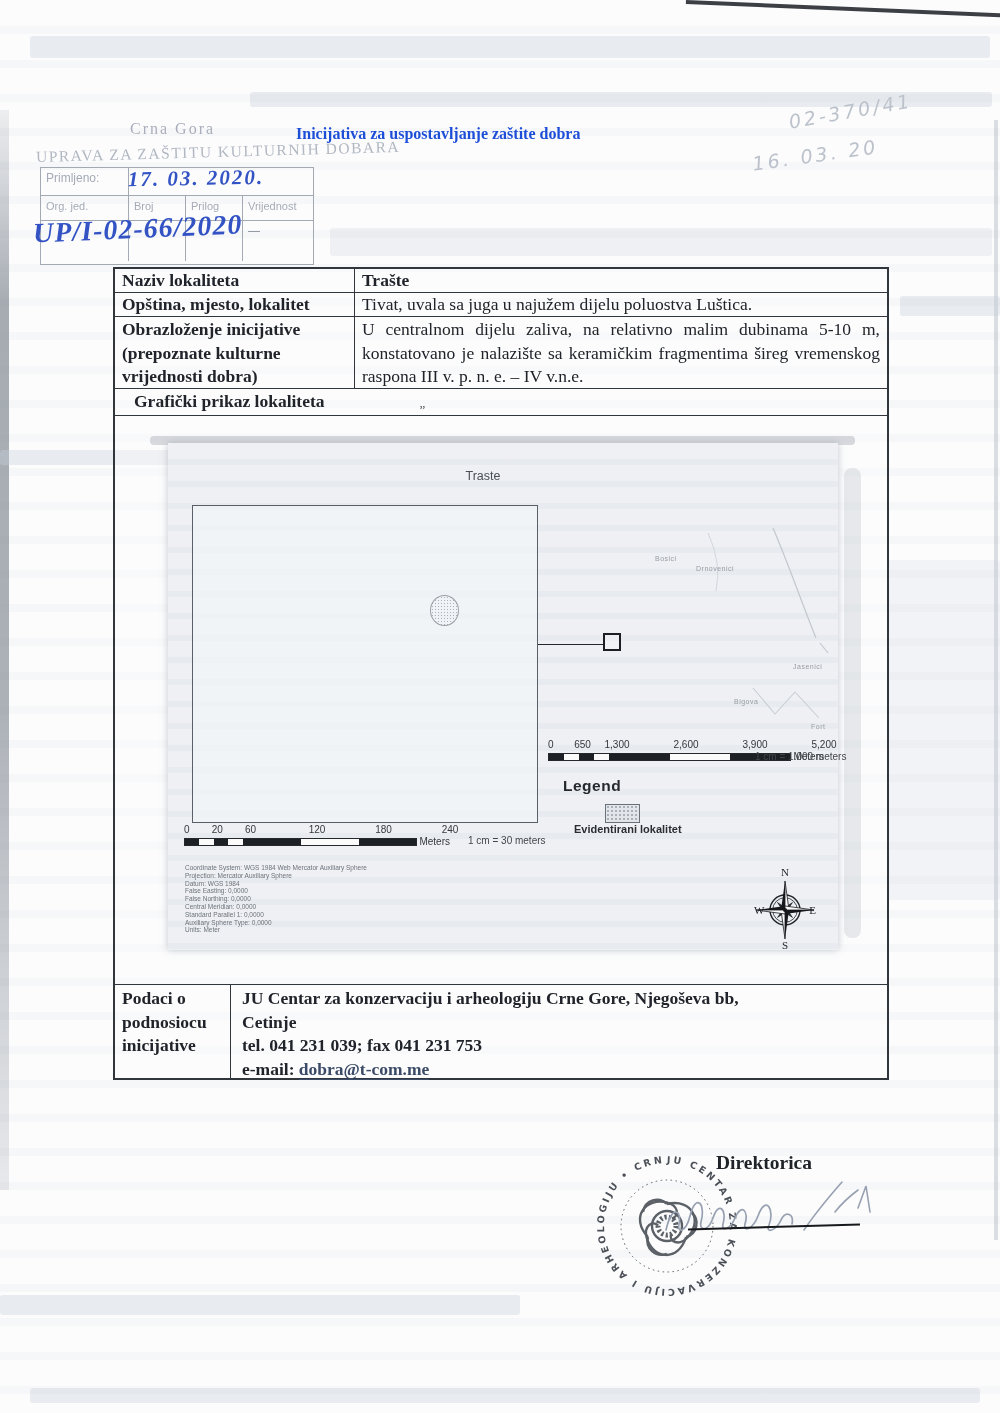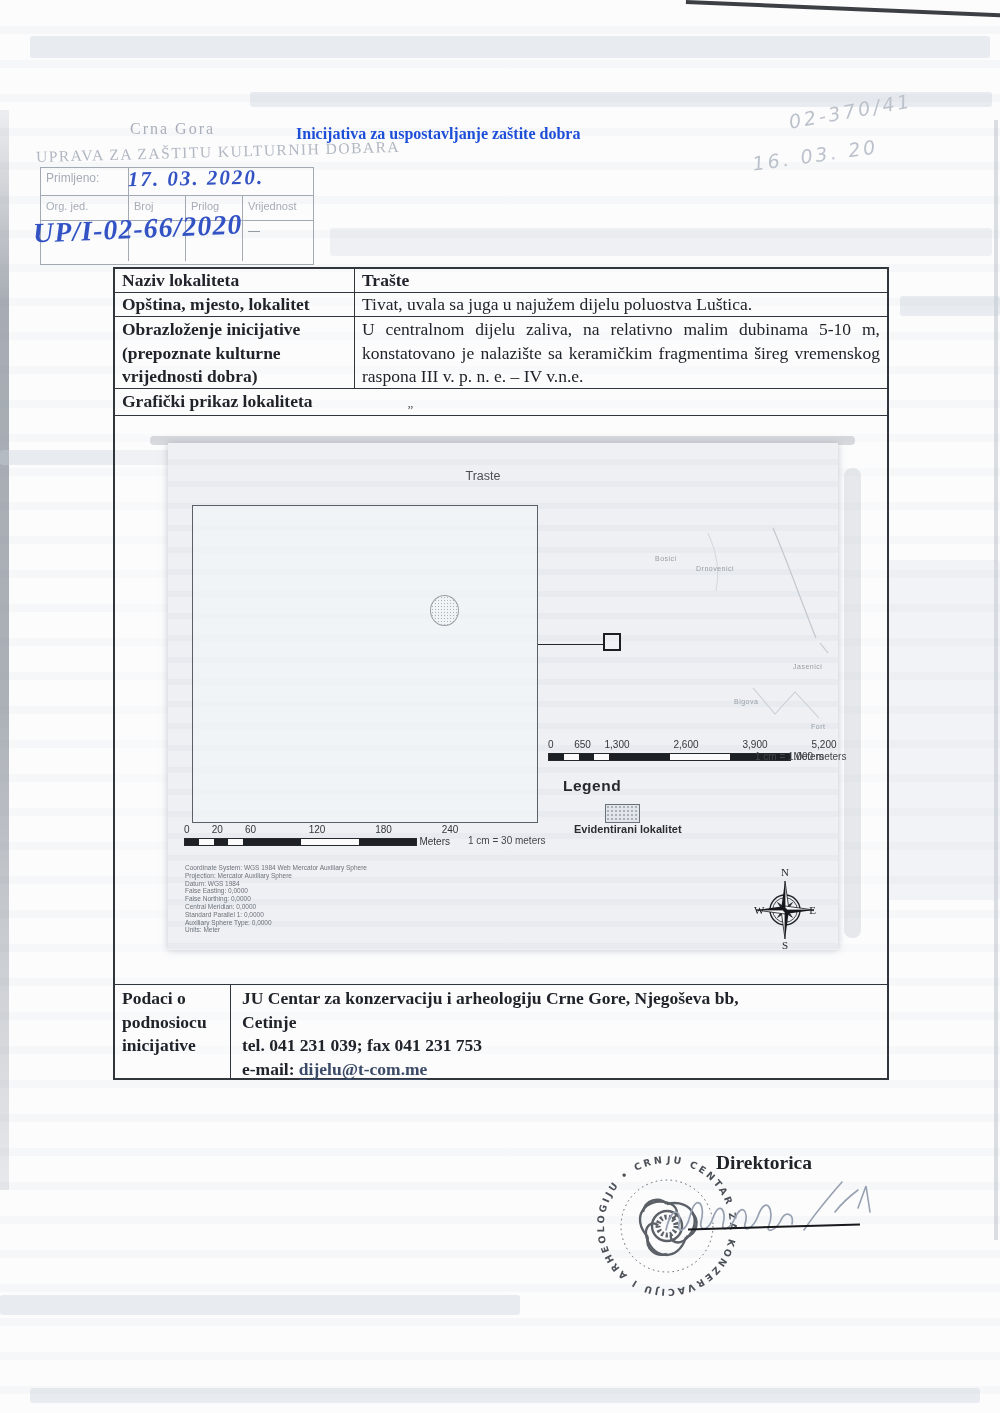--- a/index.html
+++ b/index.html
@@ -42,21 +42,21 @@
   .maintable{position:absolute;left:113px;top:267px;width:776px;height:813px;border:2px solid #31363d;box-sizing:border-box;background:rgba(252,252,253,.35);}
   .trow{display:flex;box-sizing:border-box;border-bottom:1.5px solid #31363d;}
   .trow.last{border-bottom:none;}
   .tcell{box-sizing:border-box;padding:0 7px;font-size:17.5px;overflow:visible;}
   .lab{width:240px;border-right:1.5px solid #31363d;font-weight:bold;}
   .val{flex:1;}
   .r-naziv{height:24px;} .r-naziv .tcell{line-height:23px;}
   .r-opstina{height:24px;} .r-opstina .tcell{line-height:23px;}
   .r-obraz{height:72px;} .r-obraz .tcell{line-height:23.5px;padding-top:1px;}
   .r-obraz .val{text-align:justify;}
-  .r-graf{height:27px;} .r-graf .tcell{line-height:25px;border-right:none;width:auto;}
+  .r-graf{height:27px;padding-left:12px;} .r-graf .tcell{line-height:25px;border-right:none;width:auto;}
   .graf-mark{font-weight:normal;font-size:13px;color:#555;margin-left:95px;}
   .r-map{height:569px;position:relative;}
   .r-sub{height:95px;border-bottom:none;}
   .r-sub .lab{width:116px;line-height:23.5px;padding-top:2px;}
   .r-sub .val{line-height:23.5px;padding-top:2px;padding-left:11px;font-weight:bold;}
   .email-link{color:#3b4a66;border-bottom:1.5px solid #3b4a66;font-weight:bold;}
   
   .map{position:absolute;left:53px;top:27px;width:670px;height:507px;background:#eef0f3;
        font-family:"Liberation Sans","DejaVu Sans",sans-serif;color:#2a2e33;
        box-shadow:0 0 7px rgba(150,157,167,.55);}
@@ -280,21 +280,21 @@
     </div>
 
     <div class="trow r-sub last">
       <div class="tcell lab">Podaci o podnosiocu inicijative</div>
       <div class="tcell val">
         <div>JU Centar za konzervaciju i arheologiju Crne Gore, Njegoševa bb,</div>
         <div>Cetinje</div>
         <div>tel. 041 231 039; fax 041 231 753</div>
         <div>
           <span>e-mail:</span>
-          <span class="email-link">dijelu@t-com.me</span>
+          <span class="email-link">dobra@t-com.me</span>
         </div>
       </div>
     </div>
   </div>
 
   <svg class="seal" width="168" height="168" viewBox="0 0 168 168">
     <defs>
       <path id="sealRing" d="M84,21 a63,63 0 1,1 -0.02,0"></path>
     </defs>
     <text font-family="DejaVu Sans,sans-serif" font-size="9.5" letter-spacing="2.6" fill="#4b5057" font-weight="bold">

